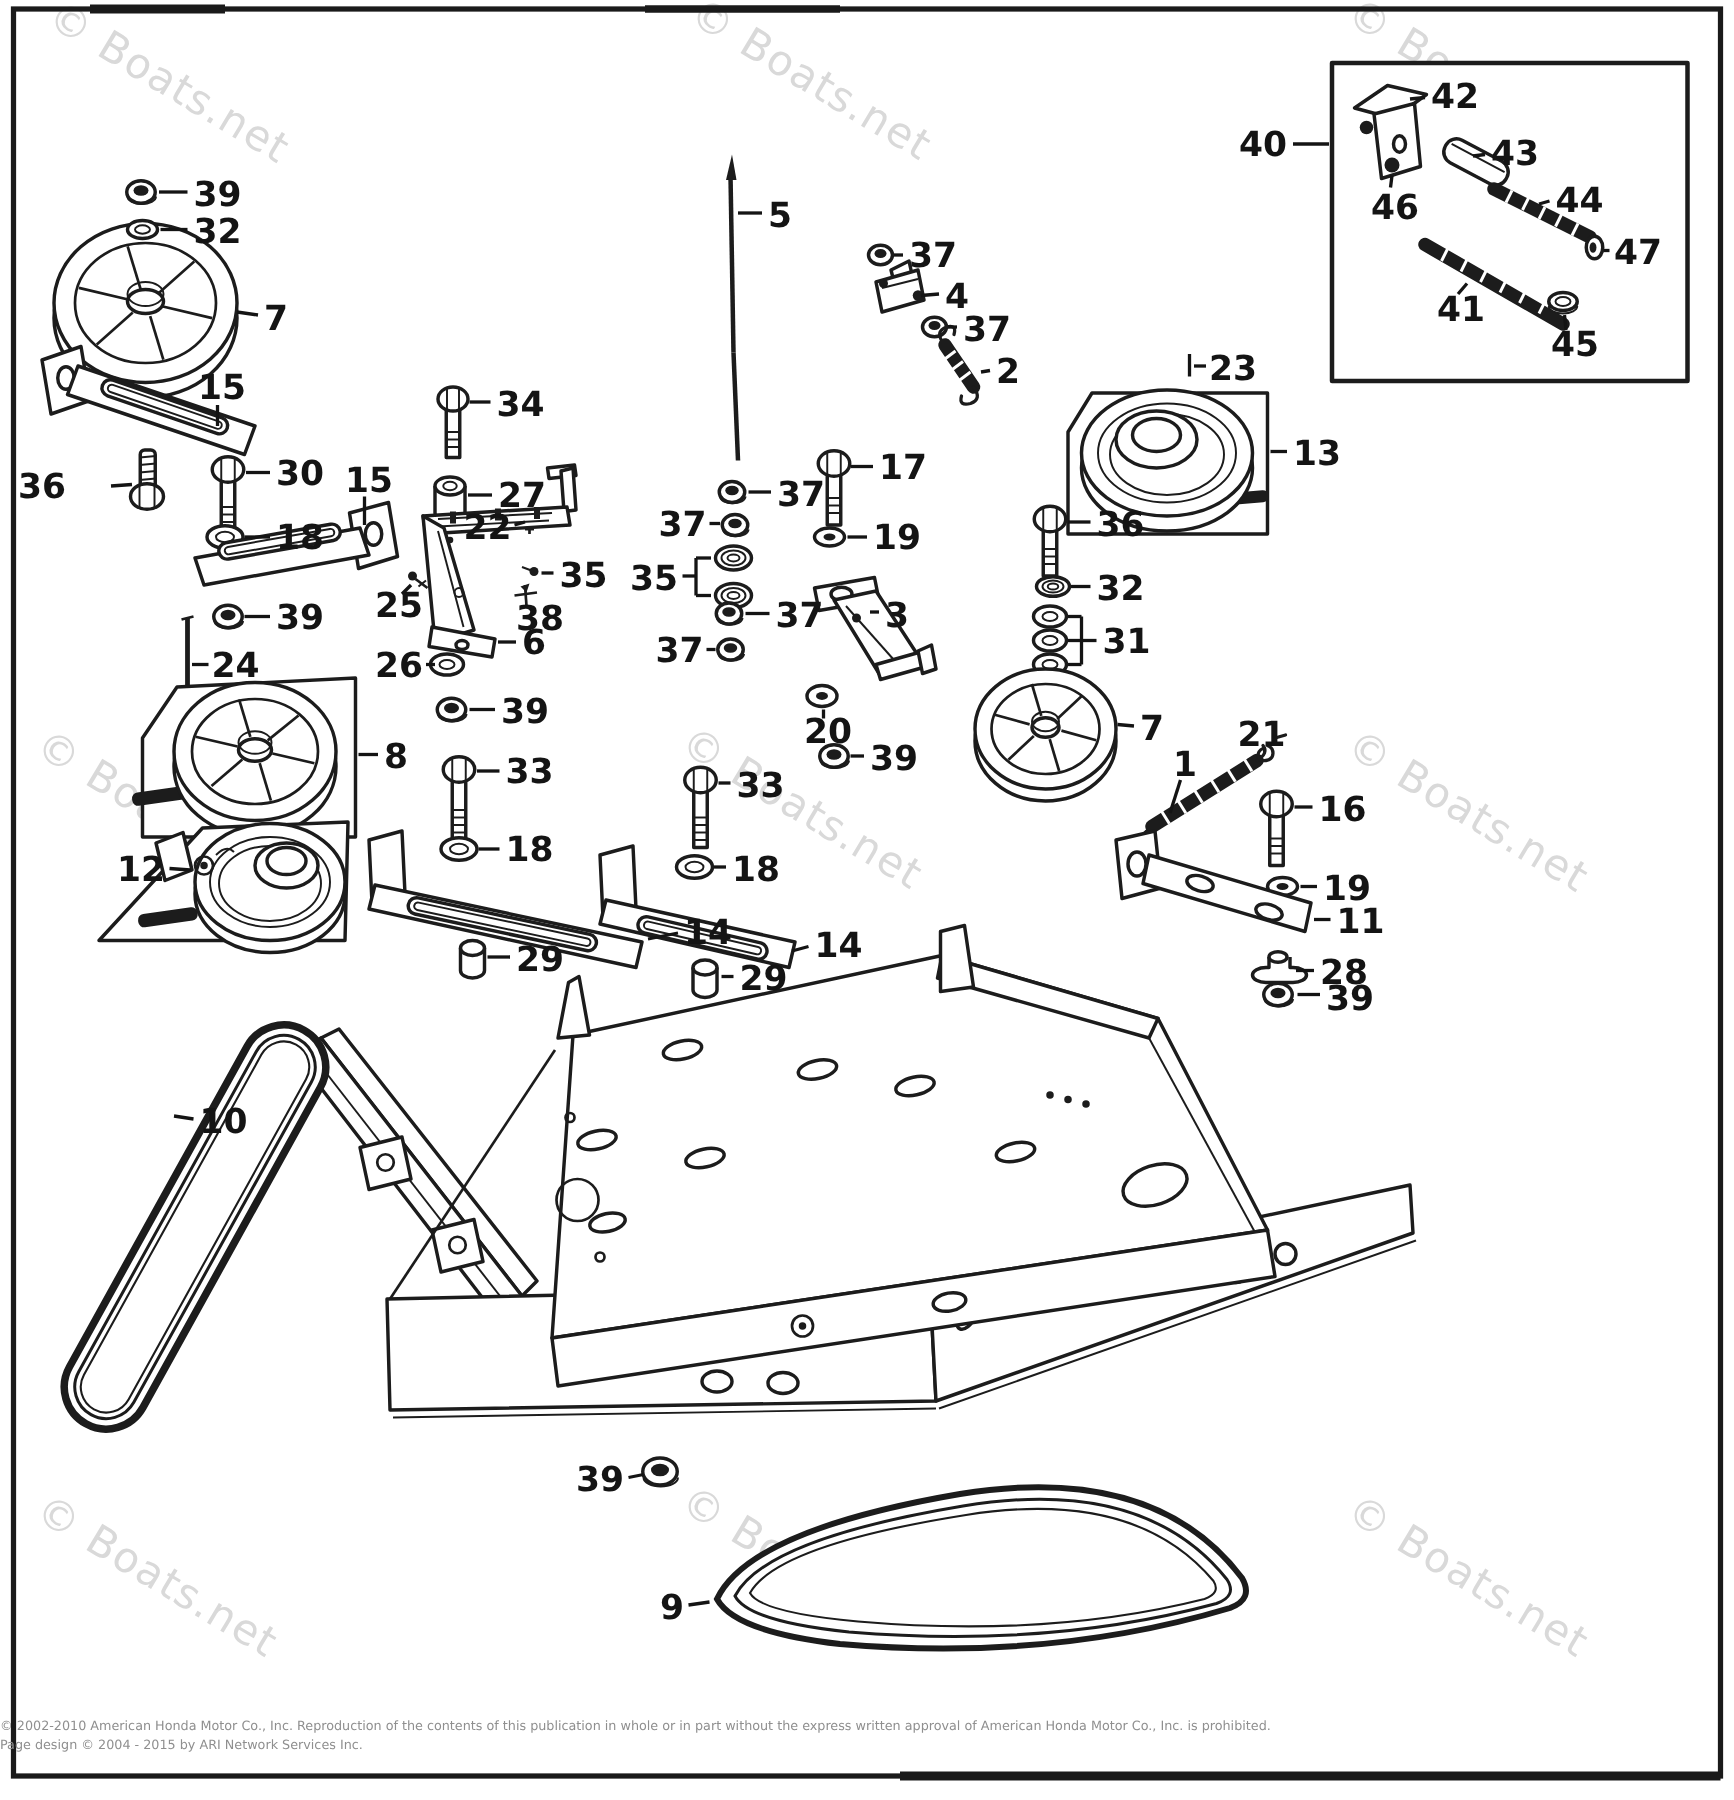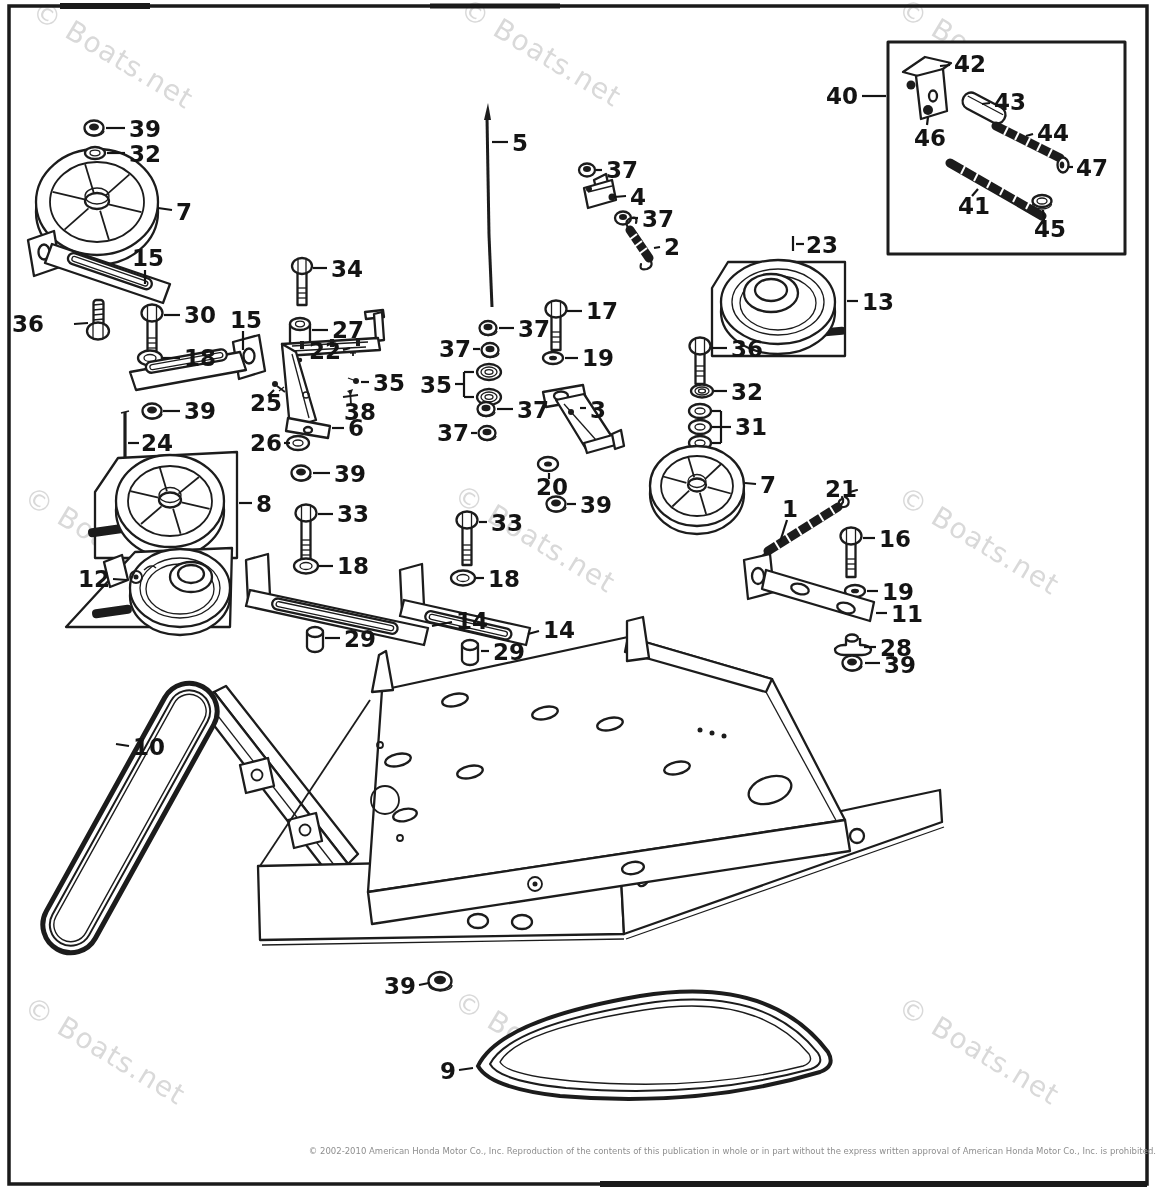--- a/index.html
+++ b/index.html
@@ -11,21 +11,21 @@
   .p2 {fill:#ffffff;stroke:#1c1c1c;stroke-width:3;stroke-linejoin:round;}
   .t  {fill:none;stroke:#1c1c1c;stroke-width:1.3;}
   .t2 {fill:none;stroke:#1c1c1c;stroke-width:1.8;}
   .d  {fill:#1c1c1c;stroke:none;}
   .ld {stroke:#141414;stroke-width:2.2;}
   .sp {stroke:#1c1c1c;stroke-width:9;stroke-linecap:round;}
   .wt {stroke:#ffffff;stroke-width:2;}
   .hk {fill:none;stroke:#1c1c1c;stroke-width:2.2;stroke-linecap:round;}
   text.c {font:700 23px "DejaVu Sans",sans-serif;fill:#141414;}
   text.wm{font:400 28px "DejaVu Sans",sans-serif;fill:#d9d9d9;letter-spacing:1px;}
-  .footer{position:absolute;left:0;right:0;text-align:right;color:#8f8f8f;
+  .footer{position:absolute;left:0;right:0;text-align:left;color:#8f8f8f;
           font-size:8.5px;line-height:11px;font-family:"DejaVu Sans",sans-serif;}
 </style>
 </head>
 <body>
 
 <div id="canvas">
 <svg width="1156" height="1200" viewBox="0 0 1156 1200">
 
   <g>
     <g transform="translate(30,16) rotate(31)">
@@ -737,13 +737,14 @@
     <text class="c" x="1076" y="176">47</text>
     <text class="c" x="958" y="214">41</text>
     <text class="c" x="1034" y="237">45</text>
     <text class="c" x="133" y="755">10</text>
     <text class="c" x="416" y="994" text-anchor="end">39</text>
     <text class="c" x="456" y="1079" text-anchor="end">9</text>
   </g>
 </svg>
 
   <div class="footer" style="top:1146px">© 2002-2010 American Honda Motor Co., Inc.  Reproduction of the contents of this publication in whole or in part without the express written approval of American Honda Motor Co., Inc. is prohibited.</div>
+  <div class="footer" style="top:1159px">Page design © 2004 - 2015 by ARI Network Services Inc.</div>
 </div>
 
 </body></html>

